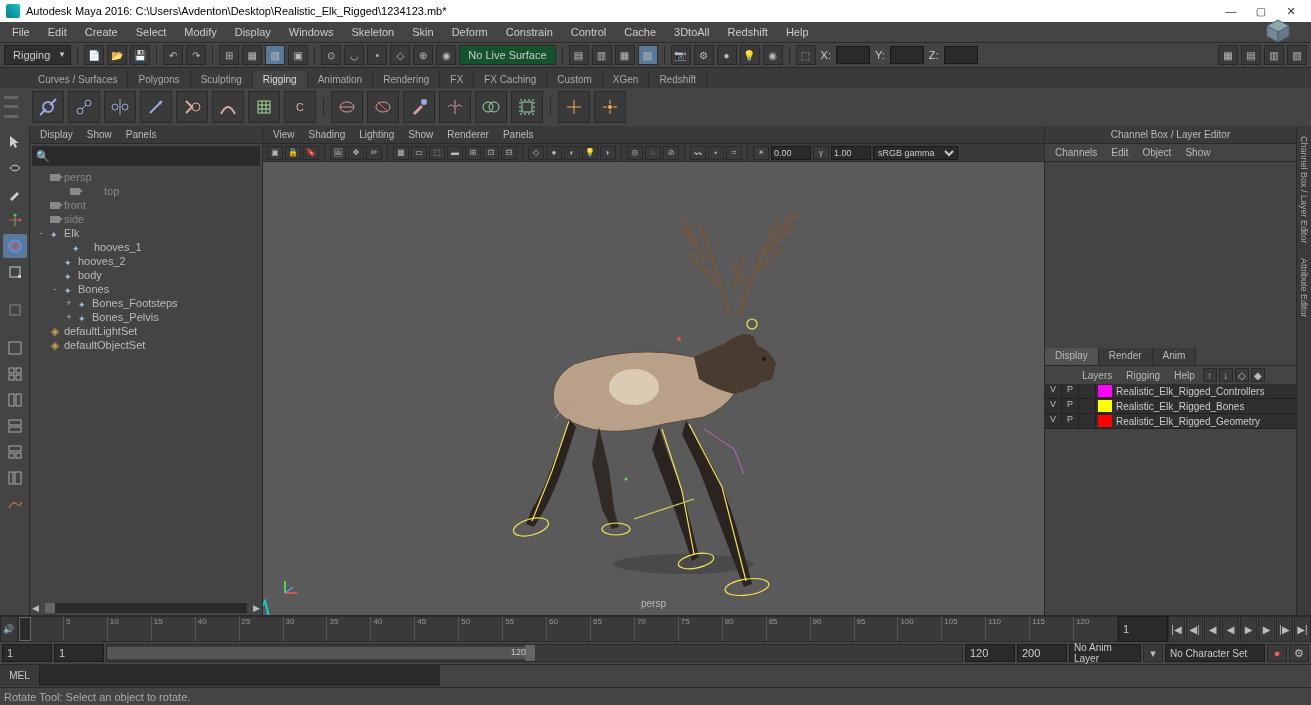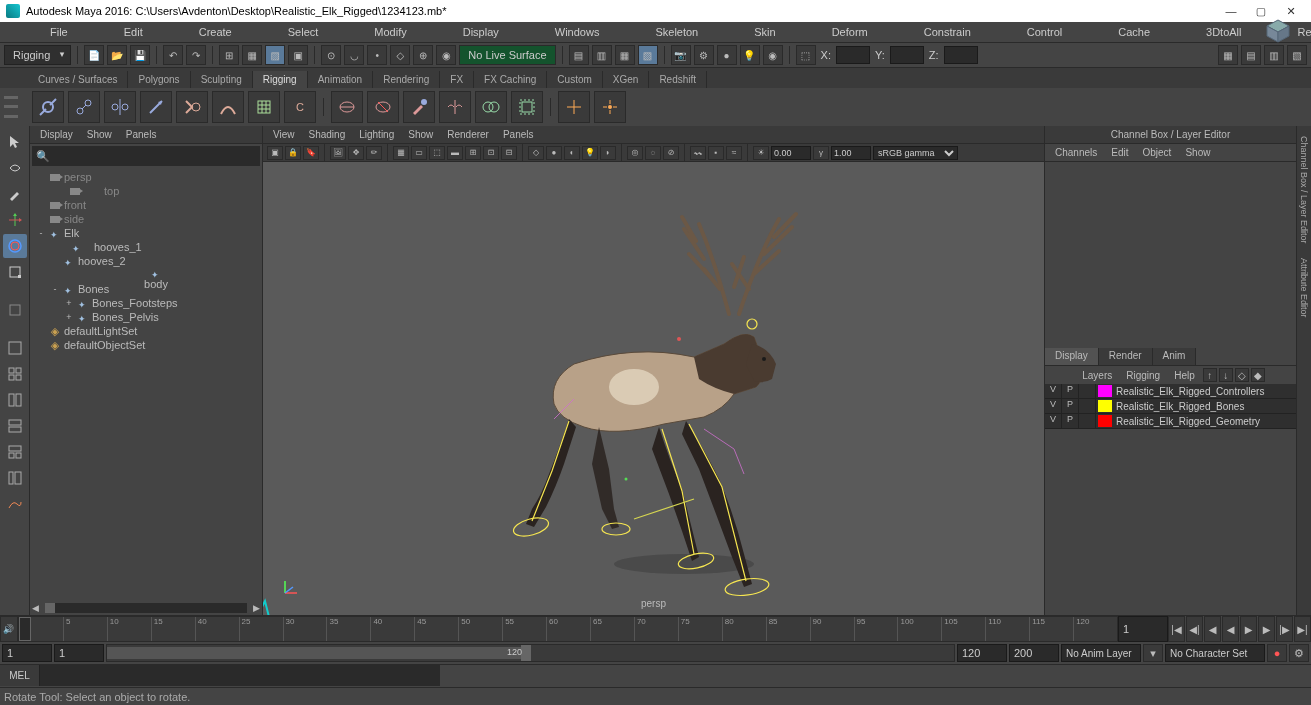--- a/index.html
+++ b/index.html
@@ -7,21 +7,21 @@
 
 
 .titlebar { height: 22px; background: #ffffff; color: #000; display: flex; align-items: center; padding: 0 6px; justify-content: space-between; }
 .titlebar-left { display: flex; align-items: center; gap: 6px; }
 .titlebar .maya-icon { width: 14px; height: 14px; background: linear-gradient(45deg, #0a7a82, #15c5d0); border-radius: 2px; }
 .titlebar-buttons { display: flex; gap: 2px; }
 .titlebar-buttons .btn { width: 28px; height: 18px; display: flex; align-items: center; justify-content: center; color: #333; }
 
 
 .main-menu { height: 20px; background: #444444; display: flex; align-items: center; padding: 0 4px; gap: 2px; }
-.main-menu .menu-item { padding: 2px 8px; color: #ccc; cursor: pointer; margin-left: 38px; }
+.main-menu .menu-item { padding: 2px 8px; color: #ccc; cursor: pointer; }
 
 
 .statusline { height: 26px; background: #444444; border-top: 1px solid #2a2a2a; border-bottom: 1px solid #2a2a2a; display: flex; align-items: center; padding: 0 4px; gap: 3px; }
 .module-selector { background: #2f2f2f; color: #ccc; padding: 3px 20px 3px 8px; border: 1px solid #222; min-width: 60px; position: relative; }
 .module-selector::after { content: "▾"; position: absolute; right: 6px; font-size: 9px; }
 .sep { width: 1px; height: 18px; background: #2a2a2a; margin: 0 3px; }
 .tbtn { width: 20px; height: 20px; background: #3a3a3a; border: 1px solid #2a2a2a; display: flex; align-items: center; justify-content: center; color: #bbb; font-size: 10px; cursor: pointer; }
 .tbtn.active { background: #5a7a9a; }
 .statusline .text-btn { padding: 3px 8px; background: #14532d; border: 1px solid #2a2a2a; color: #ccc; }
 .xyz-input { width: 34px; height: 18px; background: #2a2a2a; border: 1px solid #1a1a1a; color: #ccc; padding: 0 2px; }
@@ -114,21 +114,21 @@
 .ts-cursor { position:absolute; top:0; bottom:0; width:12px; background:#2a2a2a; border:1px solid #666; }
 .frame-field { width:50px; background:#2a2a2a; border:1px solid #1a1a1a; color:#ccc; padding:0 4px; display:flex; align-items:center; }
 .playback-btns { display:flex; gap:1px; }
 .playback-btns .pb { width:17px; display:flex; align-items:center; justify-content:center; background:#3a3a3a; border:1px solid #2a2a2a; cursor:pointer; font-size:10px; }
 
 .range-slider { height: 22px; display:flex; align-items:stretch; gap:2px; padding:2px; }
 .range-field { width: 50px; background:#2a2a2a; border:1px solid #1a1a1a; color:#ccc; padding:0 4px; display:flex; align-items:center; }
 .range-track { flex:1; background:#3a3a3a; position:relative; border:1px solid #2a2a2a; }
 .range-bar { position:absolute; top:2px; bottom:2px; left:0; right:50%; background:#555; }
 .range-end-marker { position:absolute; top:0; bottom:0; width:10px; background:#666; right:50%; }
-.anim-dropdown { width:80px; background:#2a2a2a; border:1px solid #1a1a1a; color:#ccc; padding:0 4px; display:flex; align-items:center; font-size:10px; }
+.anim-dropdown { width:72px; background:#2a2a2a; border:1px solid #1a1a1a; color:#ccc; padding:0 4px; display:flex; align-items:center; font-size:10px; }
 .ab-btn { width:20px; display:flex; align-items:center; justify-content:center; background:#3a3a3a; border:1px solid #2a2a2a; }
 
 .cmdline { height: 22px; display:flex; align-items:stretch; border-top:1px solid #2a2a2a; }
 .cmdline .label { width:40px; background:#3a3a3a; display:flex; align-items:center; justify-content:center; font-size:10px; color:#ccc; border-right:1px solid #222; }
 .cmdline input { flex:0 0 400px; background:#2a2a2a; border:none; color:#ccc; padding:0 4px; }
 .cmdline .result { flex:1; background:#444; }
 
 
 .helpline { height: 18px; background: #444444; display:flex; align-items:center; padding:0 4px; font-size:10px; color:#aaa; border-top:1px solid #2a2a2a; }
 
@@ -491,21 +491,21 @@
           </span>
           <span>hooves_1</span>
         </div>
         <div class="tree-row" style="padding-left: 20px;">
           <span class="expander"></span>
           <span class="icon">
             <div class="transform-icon"></div>
           </span>
           <span>hooves_2</span>
         </div>
-        <div class="tree-row" style="padding-left: 20px; flex-direction: column;">
+        <div class="tree-row" style="padding-left: 20px;">
           <span class="expander"></span>
           <span class="icon">
             <div class="transform-icon"></div>
           </span>
           <span>body</span>
         </div>
         <div class="tree-row" style="padding-left: 20px;">
           <span class="expander">-</span>
           <span class="icon">
             <div class="transform-icon"></div>

